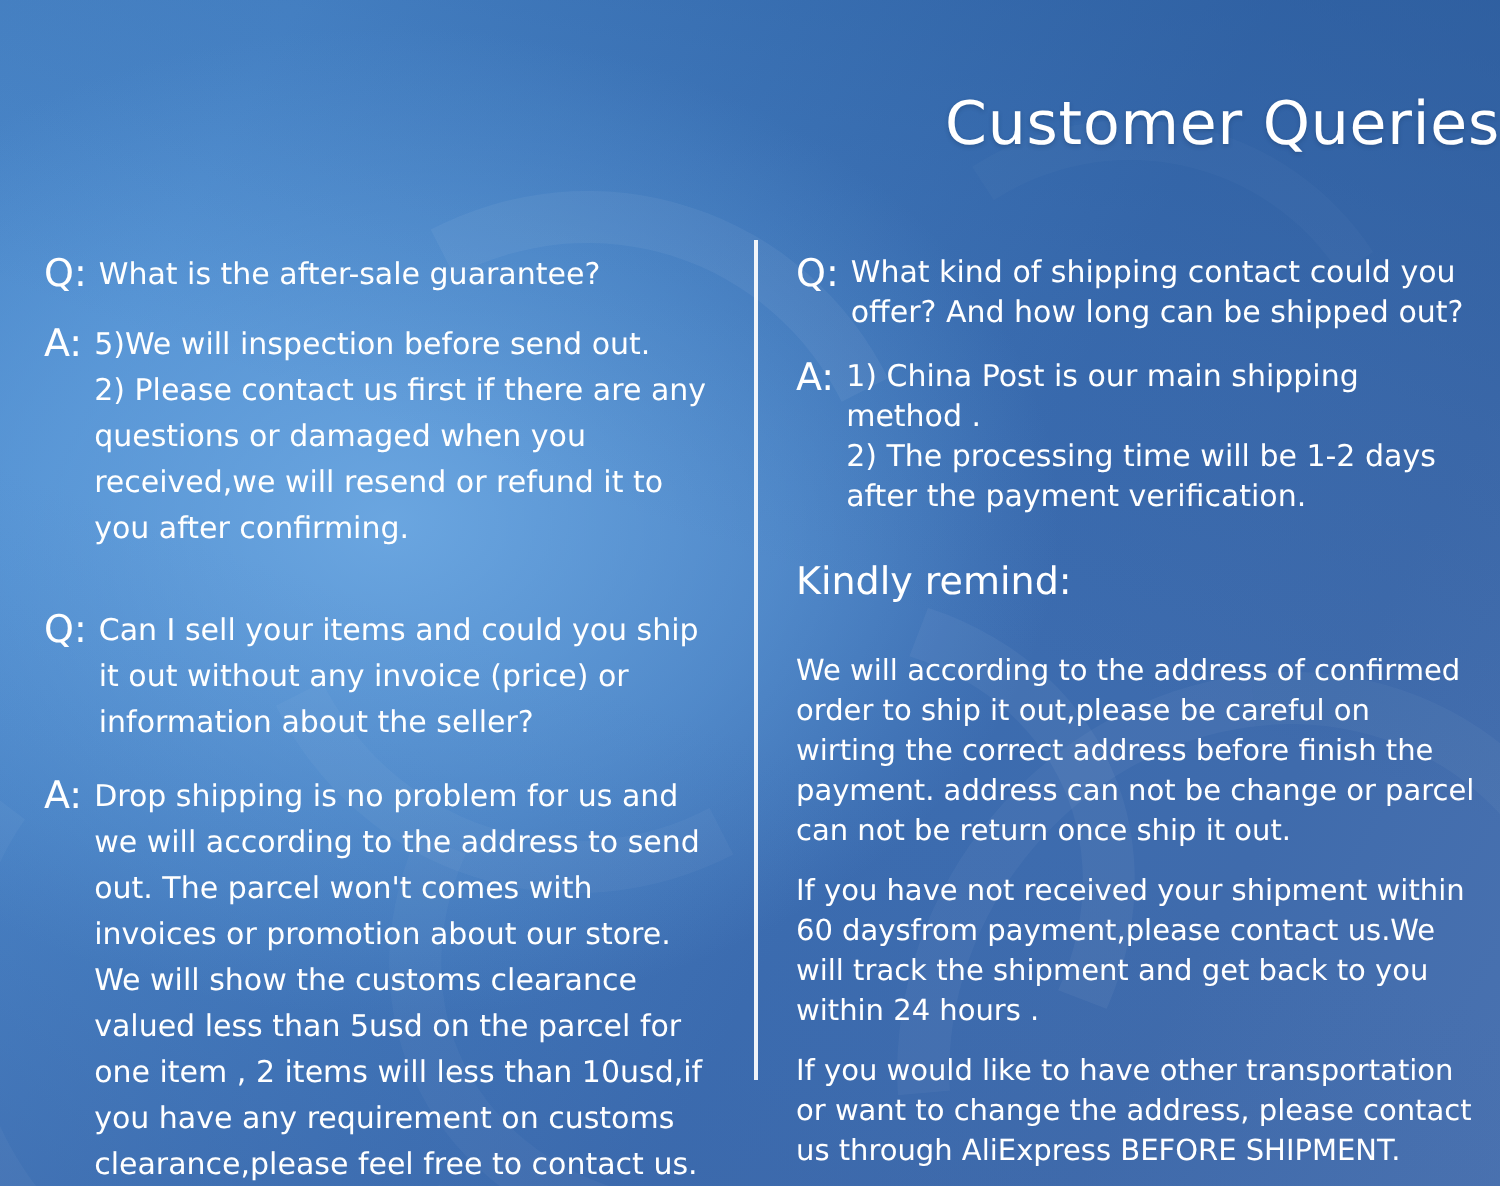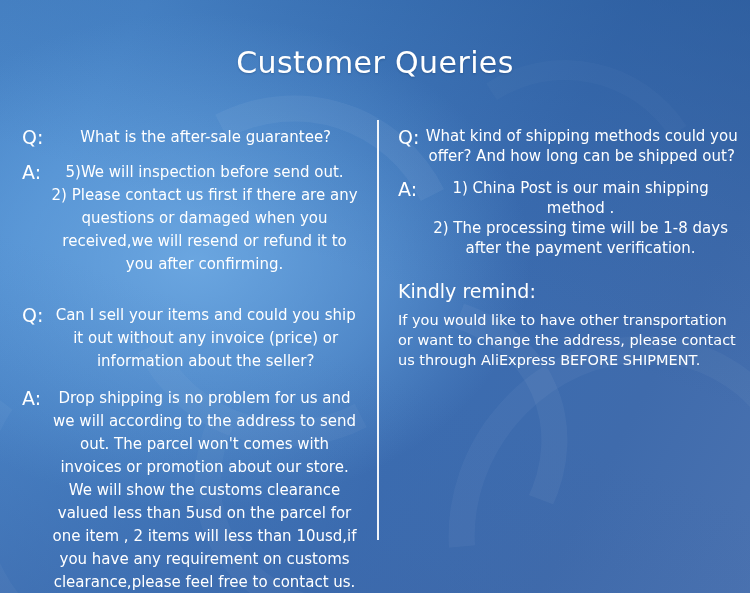--- a/index.html
+++ b/index.html
@@ -42,21 +42,21 @@
   .swirl.s2 { left: 190px;  top: 300px; width: 330px; height: 270px; transform: rotate(-24deg); border-color: transparent rgba(255,255,255,0.045) transparent rgba(255,255,255,0.03); }
   .swirl.s3 { left: 455px;  top: 330px; width: 300px; height: 330px; transform: rotate(40deg); border-color: rgba(255,255,255,0.035) transparent transparent rgba(255,255,255,0.04); }
   .swirl.s4 { left: -40px;  top: 330px; width: 260px; height: 290px; transform: rotate(-8deg); border-color: transparent transparent rgba(255,255,255,0.03) rgba(255,255,255,0.035); }
   .swirl.s5 { left: 420px;  top: 60px;  width: 250px; height: 250px; transform: rotate(12deg); border-width: 20px; border-color: rgba(255,255,255,0.025) transparent transparent transparent; }
 
   #title {
     position: absolute;
     left: 0;
     top: 45px;
     width: 750px;
-    text-align: center;
+    text-align: right;
     font-size: 30px;
     font-weight: 400;
     letter-spacing: 0.4px;
     color: #ffffff;
     text-shadow: 0 1px 2px rgba(20,50,90,0.30);
   }
 
   #divider {
     position: absolute;
     left: 377px;
@@ -85,32 +85,31 @@
     line-height: 22px;
     padding-right: 6px;
     color: #ffffff;
   }
   .qa-text {
     flex: 1 1 auto;
     font-size: 15px;
     line-height: 22px;
     color: #ffffff;
     white-space: pre-line;
-    text-align: center;
   }
   .qa-row + .qa-row { margin-top: 12px; }
 
   #col-left .qa-text { line-height: 23px; }
   #col-right .qa-text { line-height: 20px; }
 
   .remind-heading {
     font-size: 19px;
     line-height: 26px;
     margin-top: 14px;
-    margin-bottom: 6px;
+    margin-bottom: 22px;
     color: #ffffff;
   }
   .remind-para {
     font-size: 14.5px;
     line-height: 20px;
     margin-bottom: 10px;
     color: #ffffff;
   }
   .remind-para:last-child { margin-bottom: 0; }
 </style>
@@ -156,29 +155,31 @@
       </div>
     </div>
 
   </div>
 
   <div class="column" id="col-right">
 
     <div class="qa-block">
       <div class="qa-row">
         <div class="qa-label">Q:</div>
-        <div class="qa-text">What kind of shipping methods could you offer? And how long can be shipped out?</div>
+        <div class="qa-text">What kind of shipping contact could you offer? And how long can be shipped out?</div>
       </div>
       <div class="qa-row">
         <div class="qa-label">A:</div>
         <div class="qa-text">1) China Post is our main shipping method .
-2) The processing time will be 1-8 days after the payment verification.</div>
+2) The processing time will be 1-2 days after the payment verification.</div>
       </div>
     </div>
 
     <div>
       <div class="remind-heading">Kindly remind:</div>
+      <div class="remind-para">We will according to the address of confirmed order to ship it out,please be careful on wirting the correct address before finish the payment. address can not be change or parcel can not be return once ship it out.</div>
+      <div class="remind-para">If you have not received your shipment within 60 daysfrom payment,please contact us.We will track the shipment and get back to you within 24 hours .</div>
       <div class="remind-para">If you would like to have other transportation or want to change the address, please contact us through AliExpress BEFORE SHIPMENT.</div>
     </div>
 
   </div>
 
 </div>
 
 </body></html>

